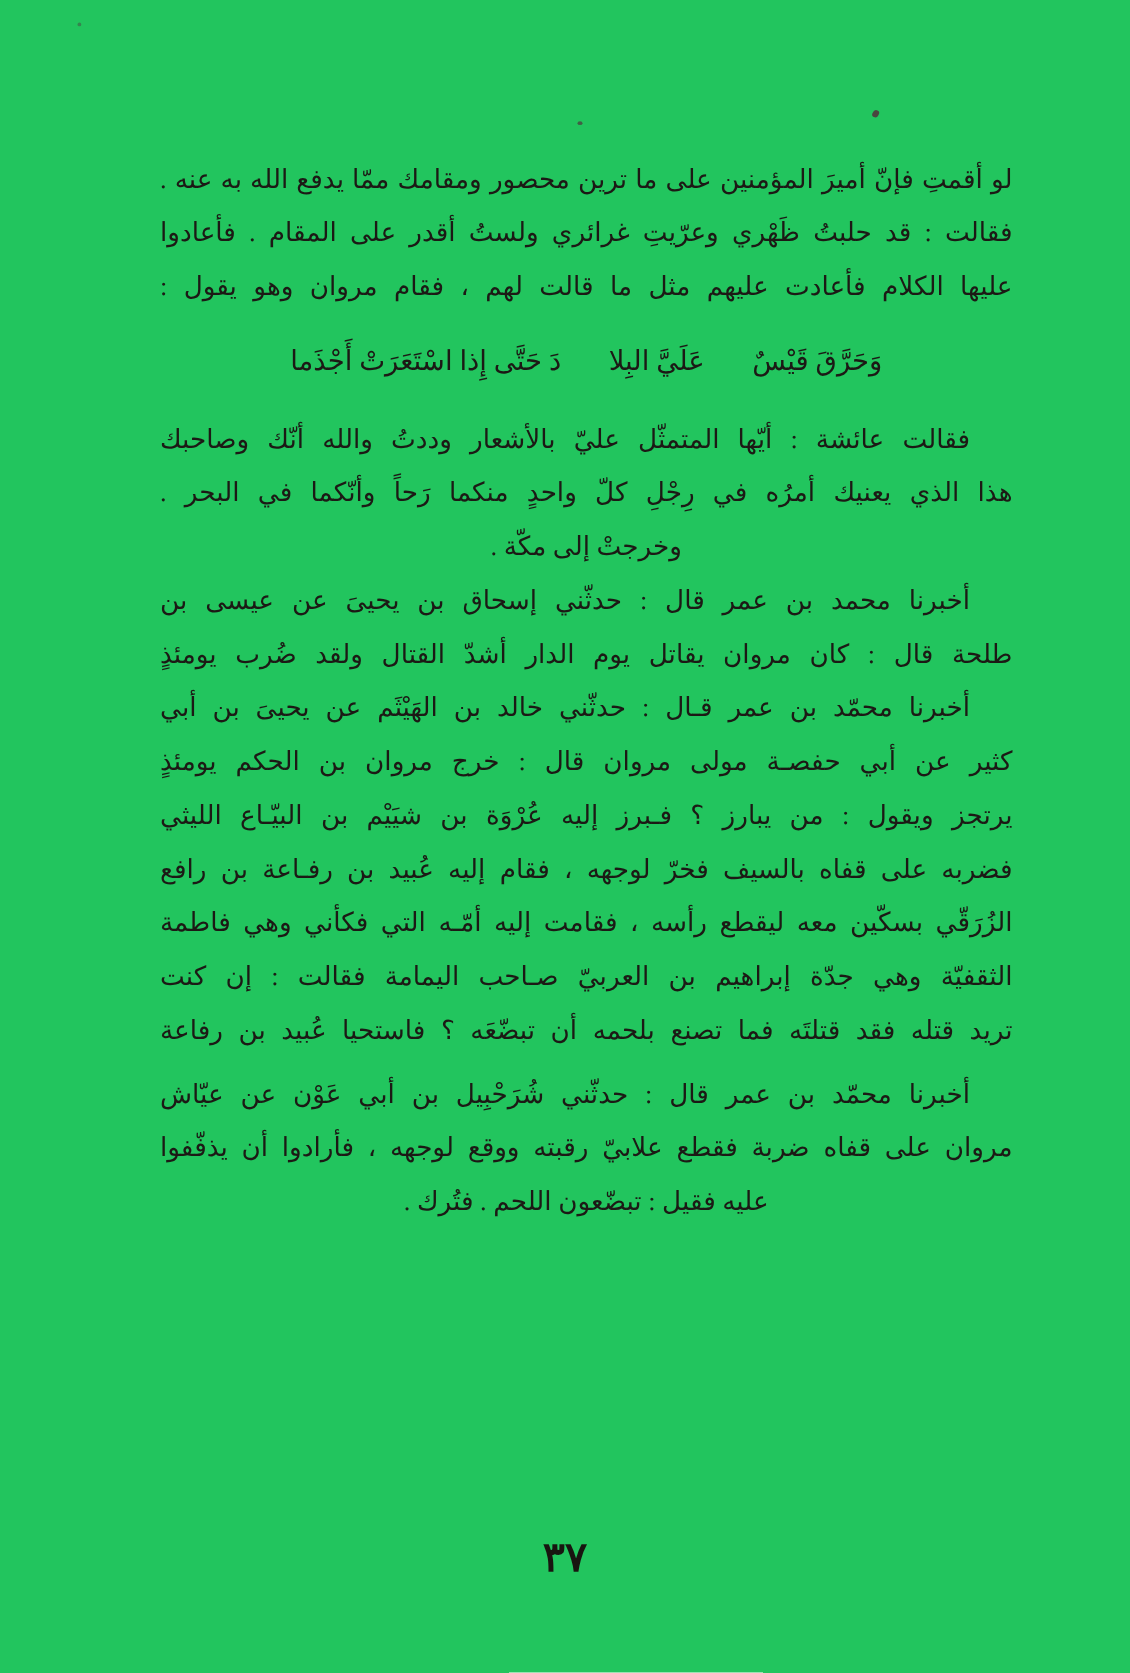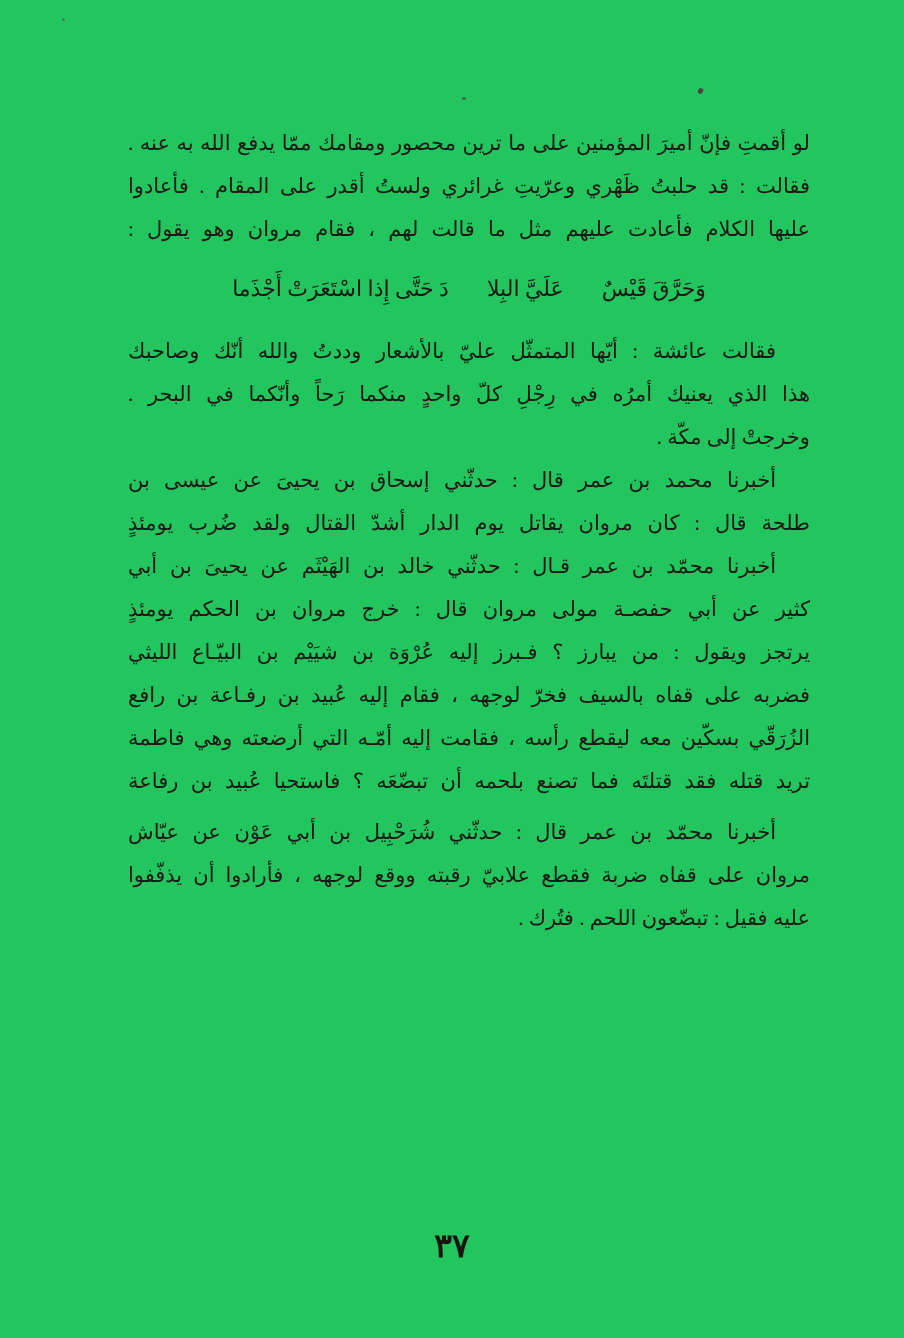--- a/index.html
+++ b/index.html
@@ -24,21 +24,21 @@
     left: 128px;
     direction: rtl;
     font-size: 21px;
     line-height: 43px;
     color: #1c1915;
   }
   .para { margin: 0; }
   .para.indent .line:first-child { text-indent: 34px; }
   .para.space-before { margin-top: 8px; }
   .line {
-    text-align: right;
+    text-align: center;
     white-space: normal;
   }
   .line.justify {
     text-align: justify;
     text-align-last: justify;
   }
   .verse {
     display: flex;
     flex-direction: row;
     justify-content: center;
@@ -94,21 +94,22 @@
       </div>
       <div class="para indent">
         <div class="line justify">أخبرنا محمد بن عمر قال : حدثّني إسحاق بن يحيىَ عن عيسى بن</div>
         <div class="line justify">طلحة قال : كان مروان يقاتل يوم الدار أشدّ القتال ولقد ضُرب يومئذٍ</div>
       </div>
       <div class="para indent">
         <div class="line justify">أخبرنا محمّد بن عمر قـال : حدثّني خالد بن الهَيْثَم عن يحيىَ بن أبي</div>
         <div class="line justify">كثير عن أبي حفصـة مولى مروان قال : خرج مروان بن الحكم يومئذٍ</div>
         <div class="line justify">يرتجز ويقول : من يبارز ؟ فـبرز إليه عُرْوَة بن شيَيْم بن البيّـاع الليثي</div>
         <div class="line justify">فضربه على قفاه بالسيف فخرّ لوجهه ، فقام إليه عُبيد بن رفـاعة بن رافع</div>
-        <div class="line justify">الزُرَقّي بسكّين معه ليقطع رأسه ، فقامت إليه أمّـه التي أرضعته وهي فاطمة</div>
+        <div class="line justify">الزُرَقّي بسكّين معه ليقطع رأسه ، فقامت إليه أمّـه التي فكأني وهي فاطمة</div>
+        <div class="line justify">الثقفيّة وهي جدّة إبراهيم بن العربيّ صـاحب اليمامة فقالت : إن كنت</div>
         <div class="line justify">تريد قتله فقد قتلتَه فما تصنع بلحمه أن تبضّعَه ؟ فاستحيا عُبيد بن رفاعة</div>
       </div>
       <div class="para indent space-before">
         <div class="line justify">أخبرنا محمّد بن عمر قال : حدثّني شُرَحْبِيل بن أبي عَوْن عن عيّاش</div>
         <div class="line justify">مروان على قفاه ضربة فقطع علابيّ رقبته ووقع لوجهه ، فأرادوا أن يذفّفوا</div>
         <div class="line">عليه فقيل : تبضّعون اللحم . فتُرك .</div>
       </div>
     </main>
 
   <footer class="page-number">٣٧</footer>

